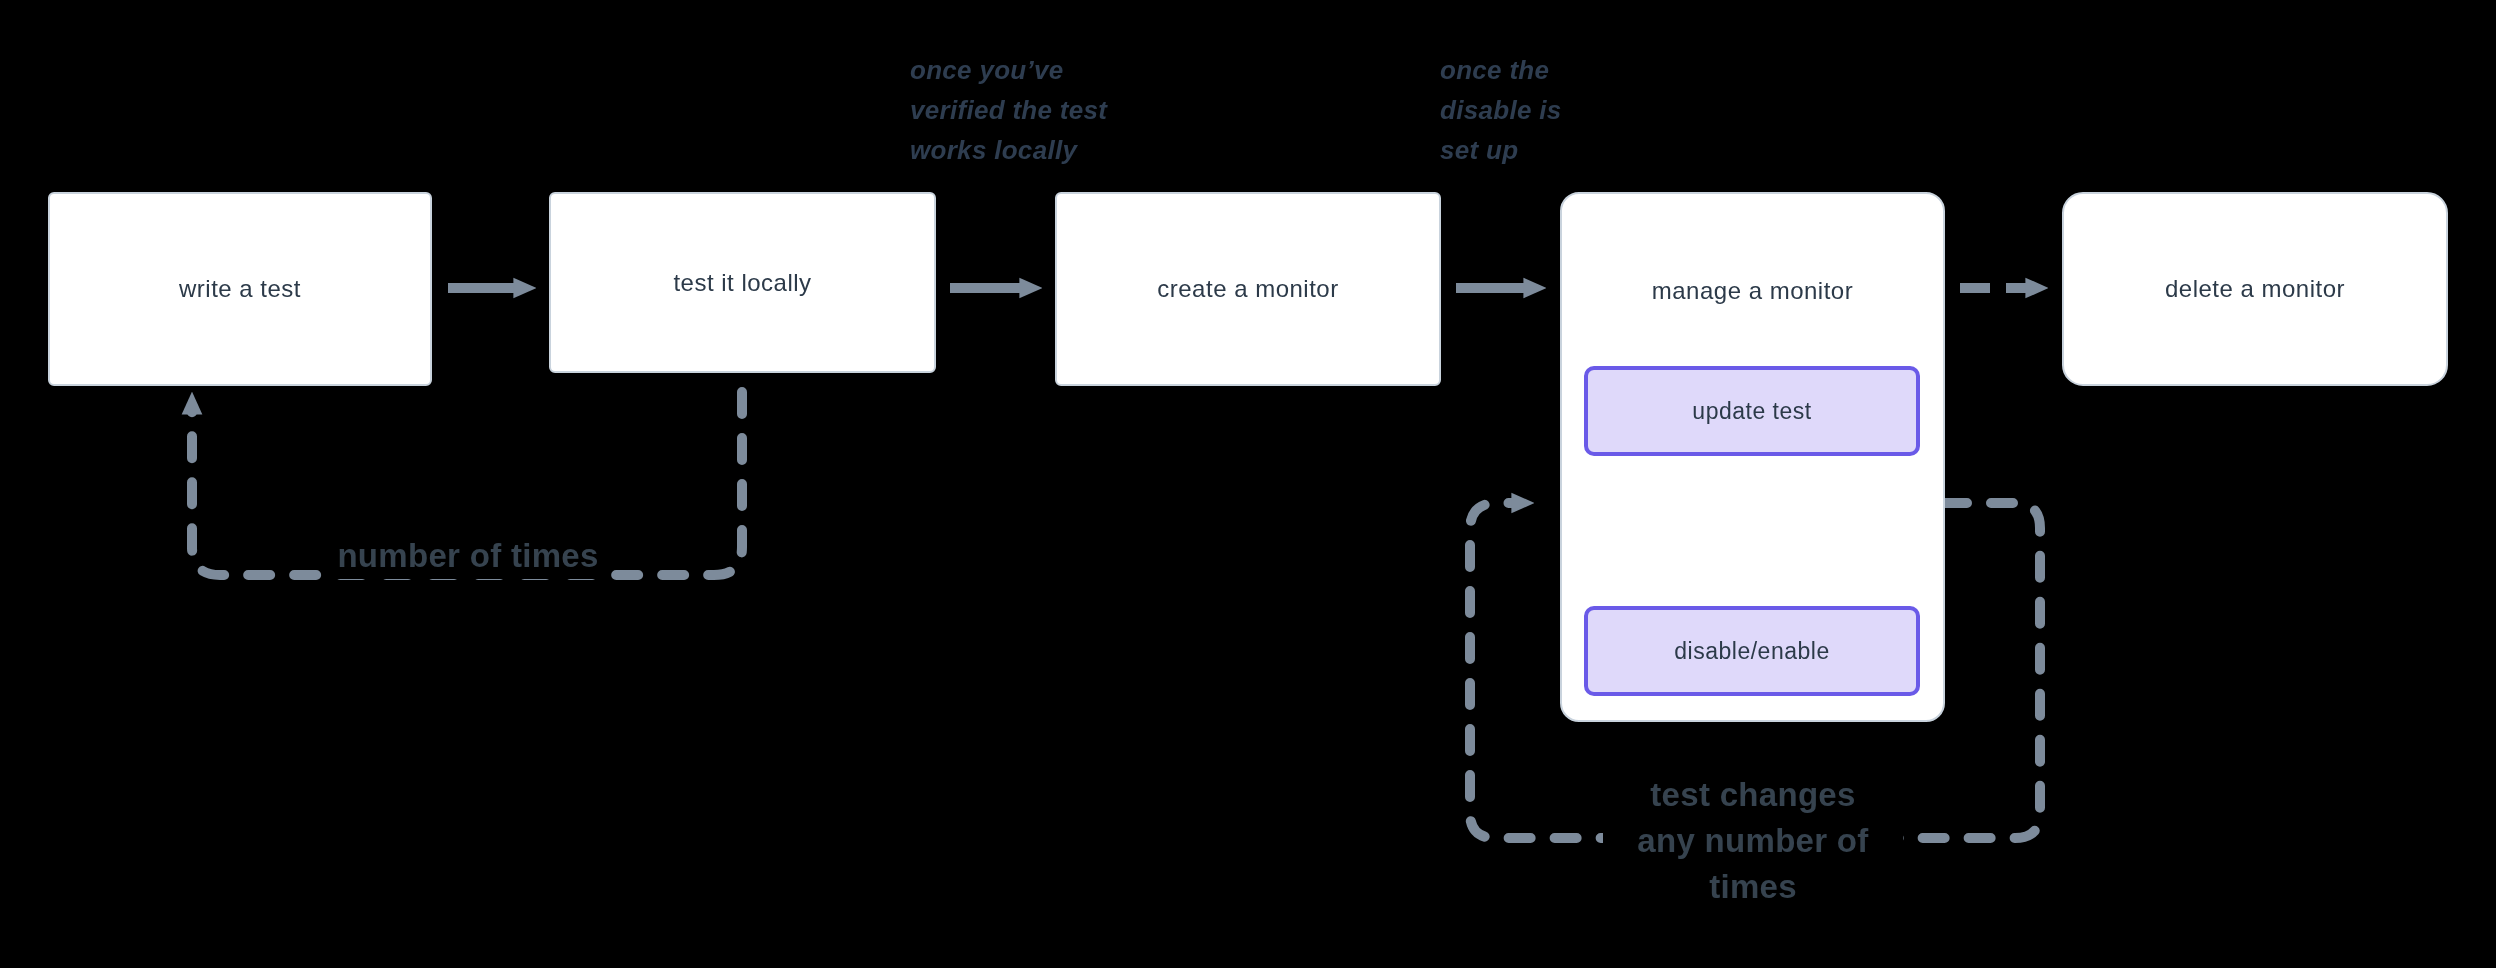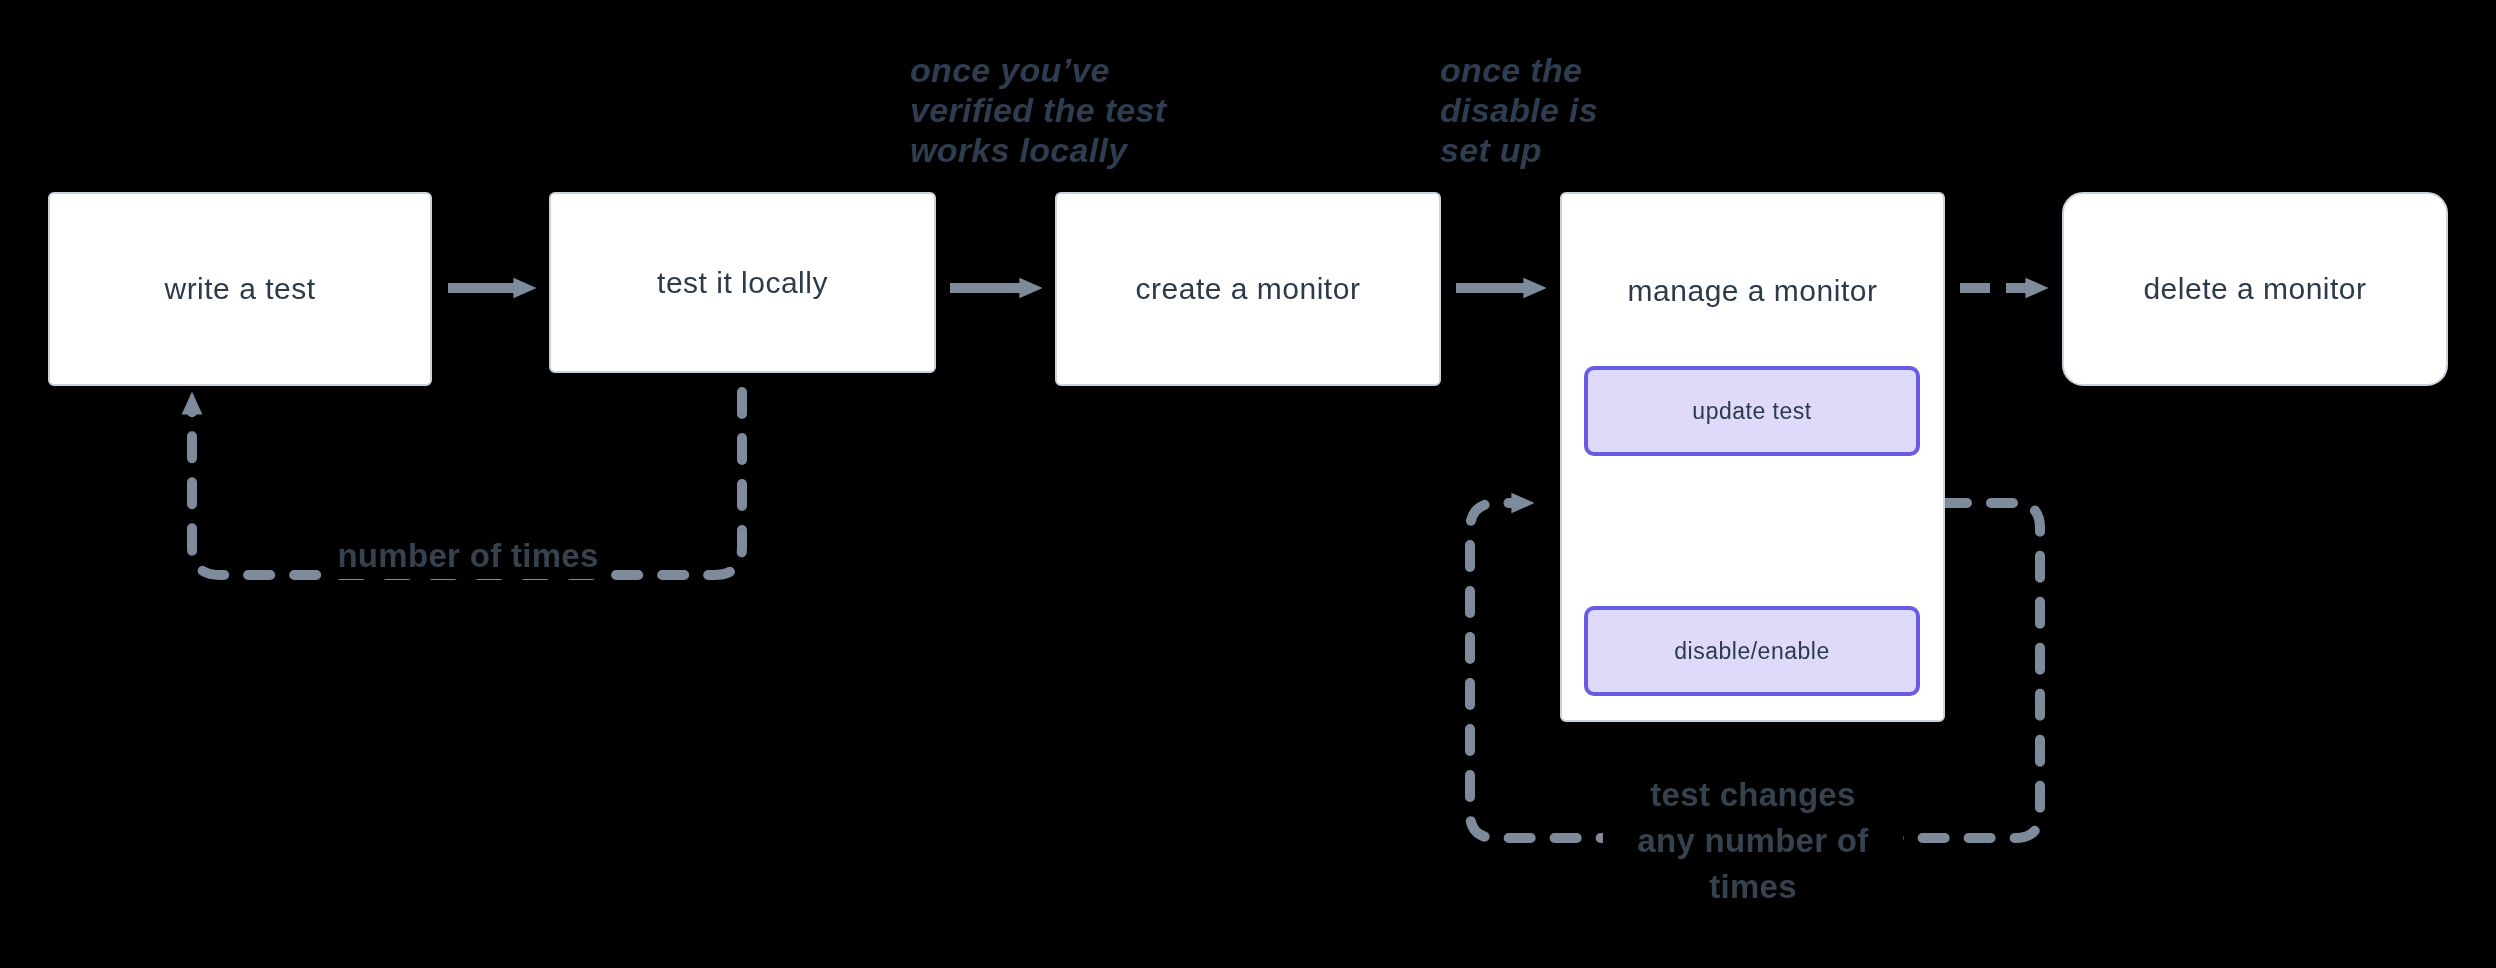--- a/index.html
+++ b/index.html
@@ -14,21 +14,21 @@
   .node{
     position:absolute;
     background:#ffffff;
     border:2px solid #c9d3dd;
     border-radius:6px;
     box-sizing:border-box;
     display:flex;align-items:center;justify-content:center;
   }
   .node .label{
     color:#2c3a49;
-    font-size:30px;
+    font-size:24px;
     letter-spacing:0.5px;
     white-space:nowrap;
   }
   .node.container{display:block;}
   .node.container .title-zone{
     position:absolute;left:0;top:0;width:100%;height:194px;
     display:flex;align-items:center;justify-content:center;
   }
   .subnode{
     position:absolute;
@@ -40,21 +40,21 @@
     display:flex;align-items:center;justify-content:center;
   }
   .subnode .label{
     color:#2c3a49;font-size:23px;letter-spacing:0.5px;white-space:nowrap;
   }
   .annotation{
     position:absolute;
     color:#2e3d50;
     font-style:italic;
     font-weight:600;
-    font-size:34px;
+    font-size:26px;
     line-height:40px;
     letter-spacing:0.3px;
   }
   .annotation span{display:block;}
   .loop-label{
     position:absolute;
     background:#000000;
     color:#36434f;
     font-weight:700;
     font-size:33px;
@@ -92,21 +92,21 @@
   </div>
 
   <div class="node" style="left:549px;top:192px;width:387px;height:181px;">
     <span class="label">test it locally</span>
   </div>
 
   <div class="node" style="left:1055px;top:192px;width:386px;height:194px;">
     <span class="label">create a monitor</span>
   </div>
 
-  <div class="node container" style="left:1560px;top:192px;width:385px;height:530px;">
+  <div class="node container" style="left:1560px;top:192px;width:385px;height:530px;border-radius:19px;">
     <div class="title-zone">
       <span class="label">manage a monitor</span>
     </div>
     <div class="subnode" style="top:172px;">
       <span class="label">update test</span>
     </div>
     <div class="subnode" style="top:412px;">
       <span class="label">disable/enable</span>
     </div>
   </div>

